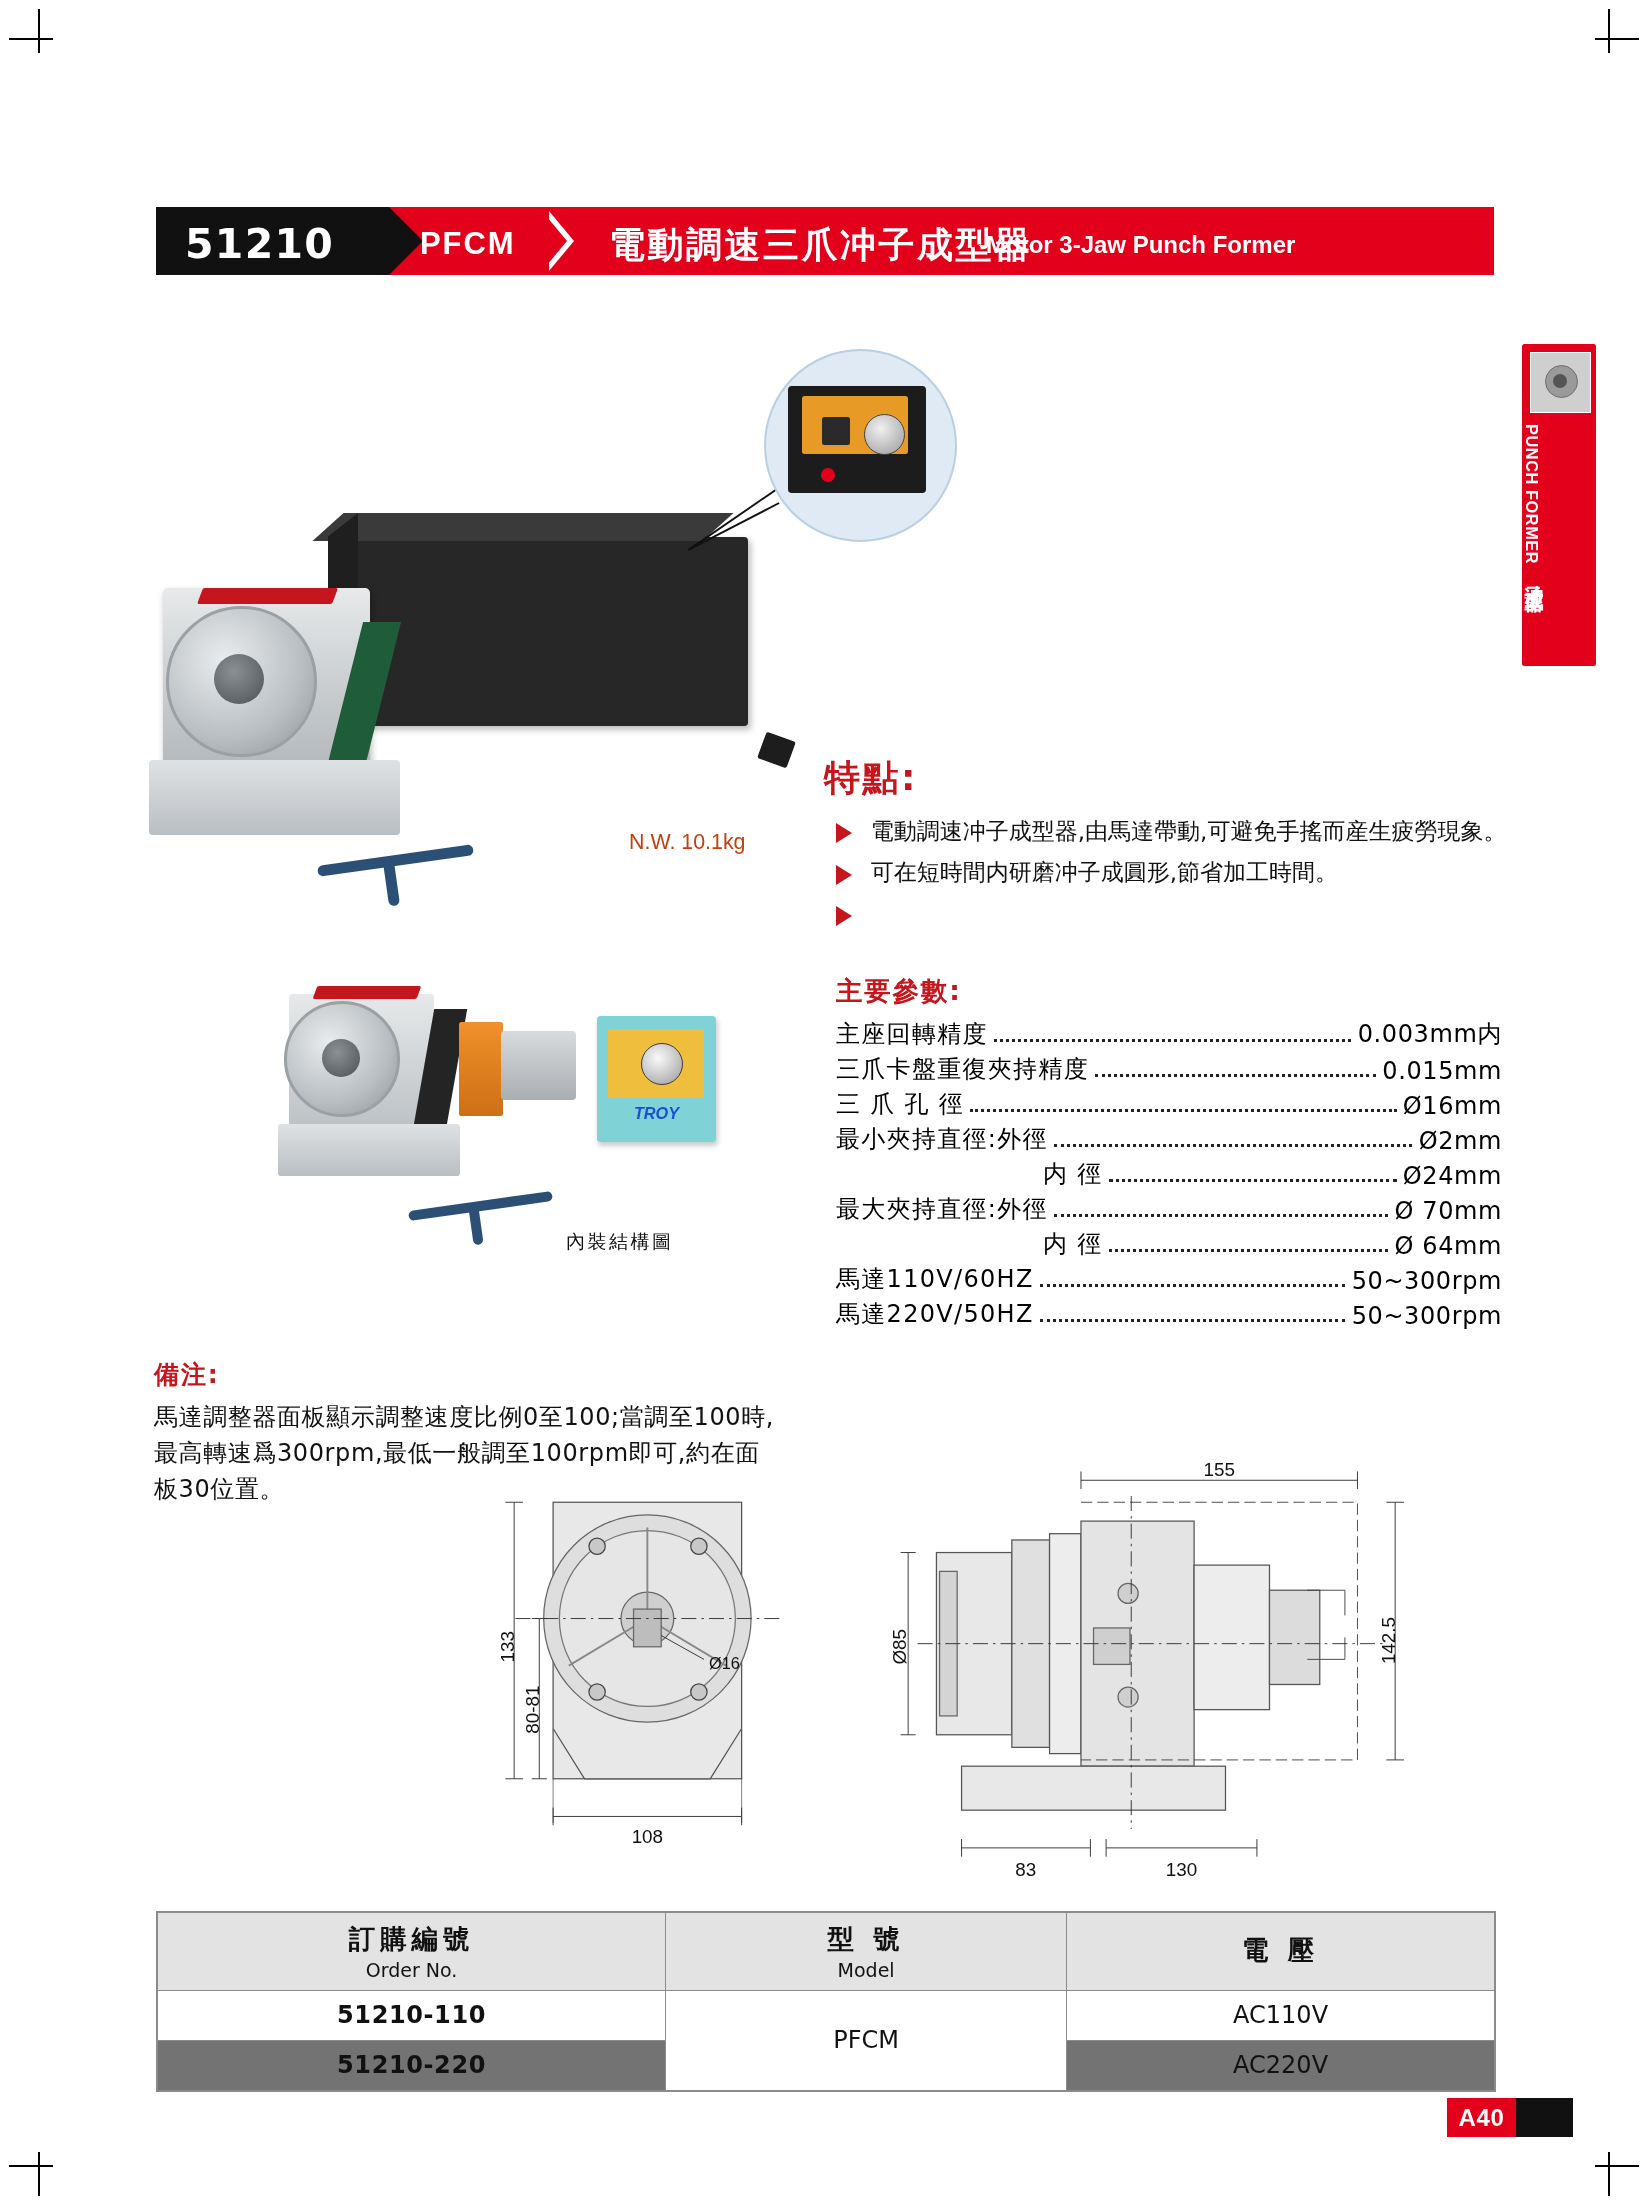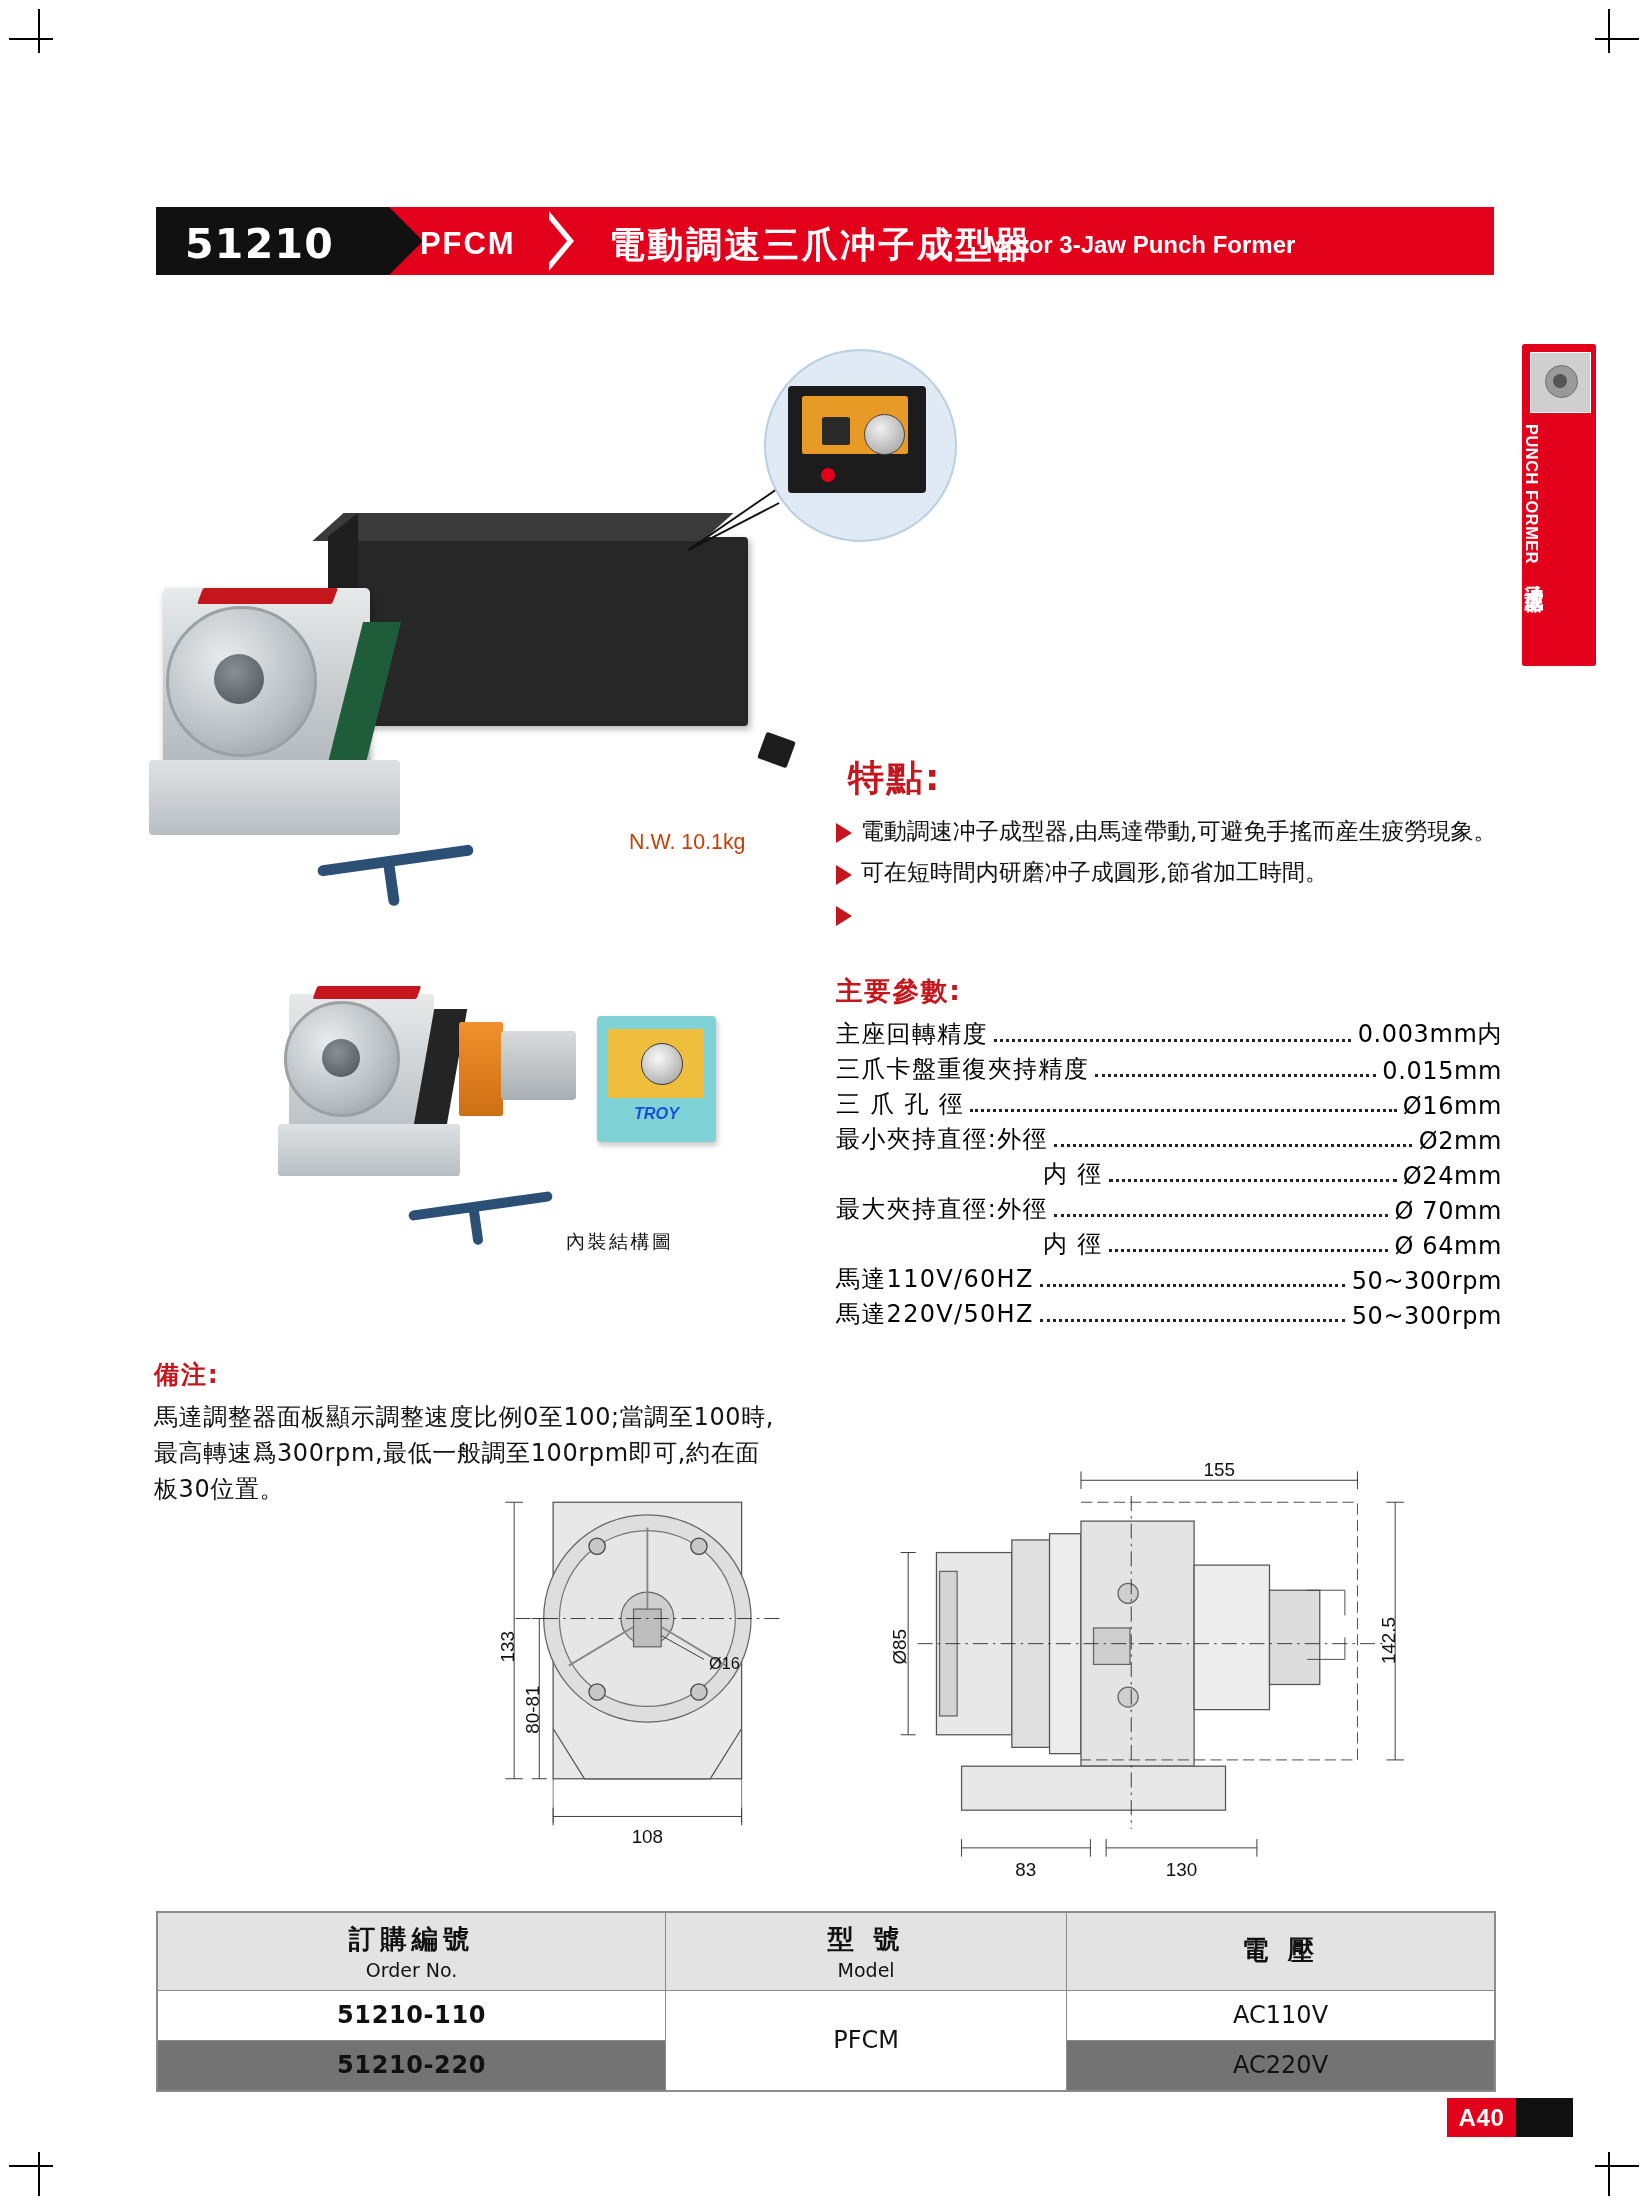--- a/index.html
+++ b/index.html
@@ -502,36 +502,36 @@
   
   .feat-title {
     position: absolute;
     left: 824px;
     top: 754px;
     font-family: "DejaVu Sans", sans-serif;
     font-weight: bold;
     font-size: 36px;
     color: #c4161c;
     letter-spacing: 2.5px;
-    margin-left: 24px;
   }
   .feat-list {
     position: absolute;
     left: 836px;
     top: 814px;
     width: 673px;
   }
   .feat-item {
     display: flex;
     align-items: flex-start;
     margin-bottom: 6.3px;
     font-family: "DejaVu Sans", sans-serif;
     font-size: 23px;
     line-height: 35px;
     color: #111;
+    gap: 10px;
   }
   .feat-item .tri {
     width: 0; height: 0;
     border-top: 10px solid transparent;
     border-bottom: 10px solid transparent;
     border-left: 16.3px solid #c4161c;
     margin: 9.4px 8.8px 0 0;
     flex: none;
   }
 

